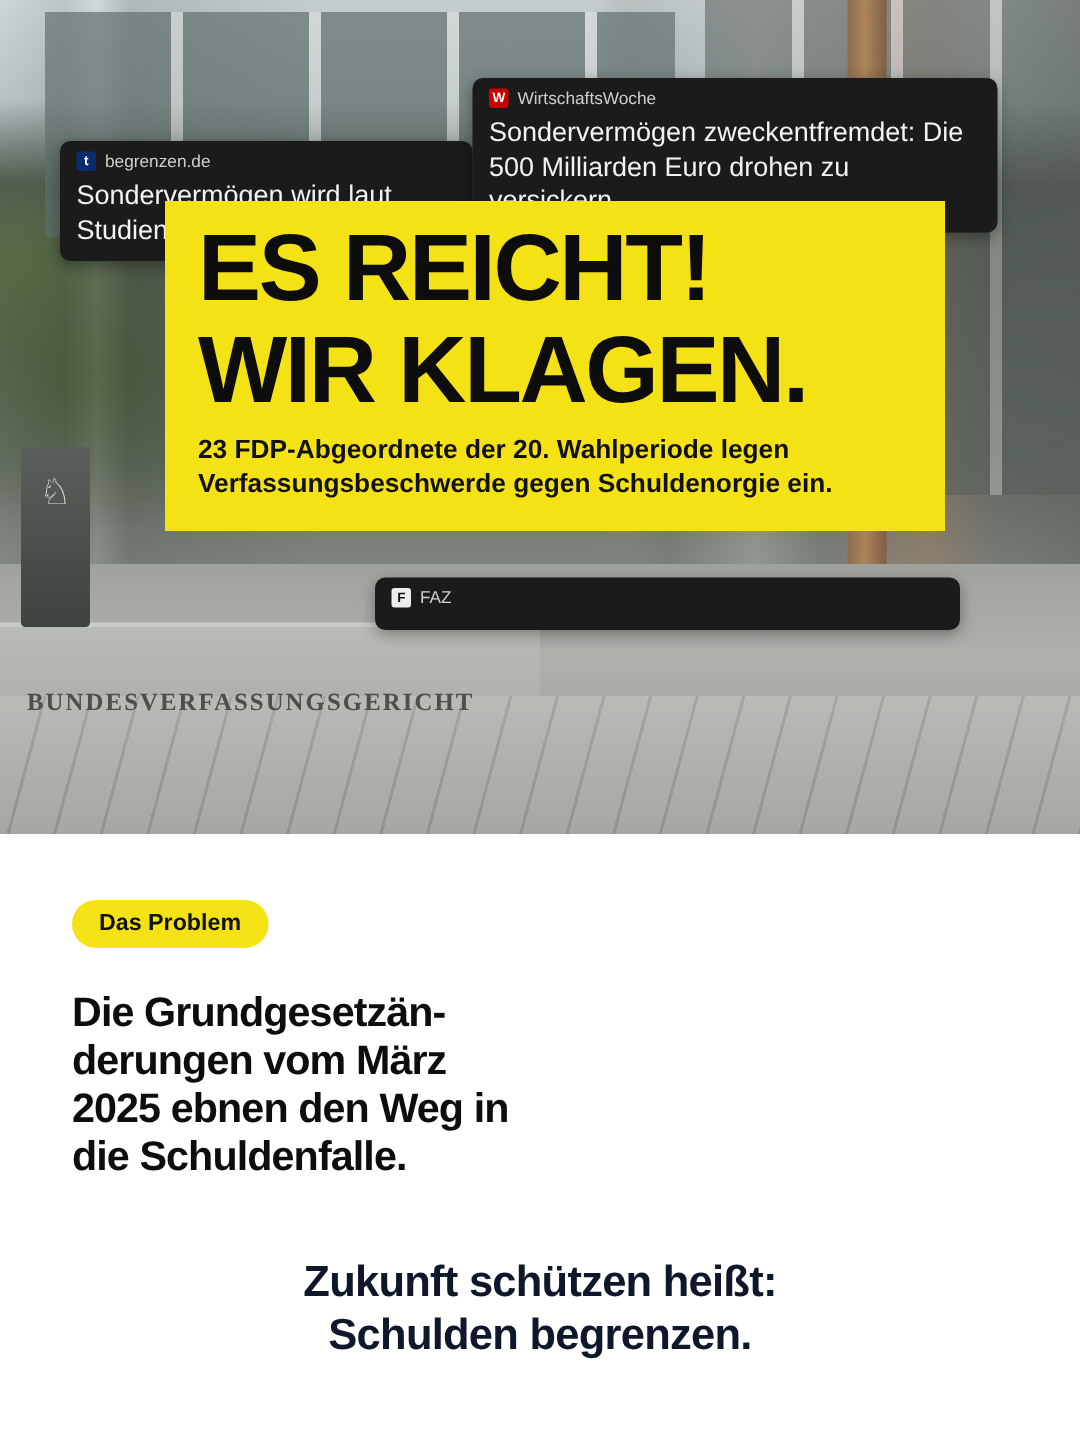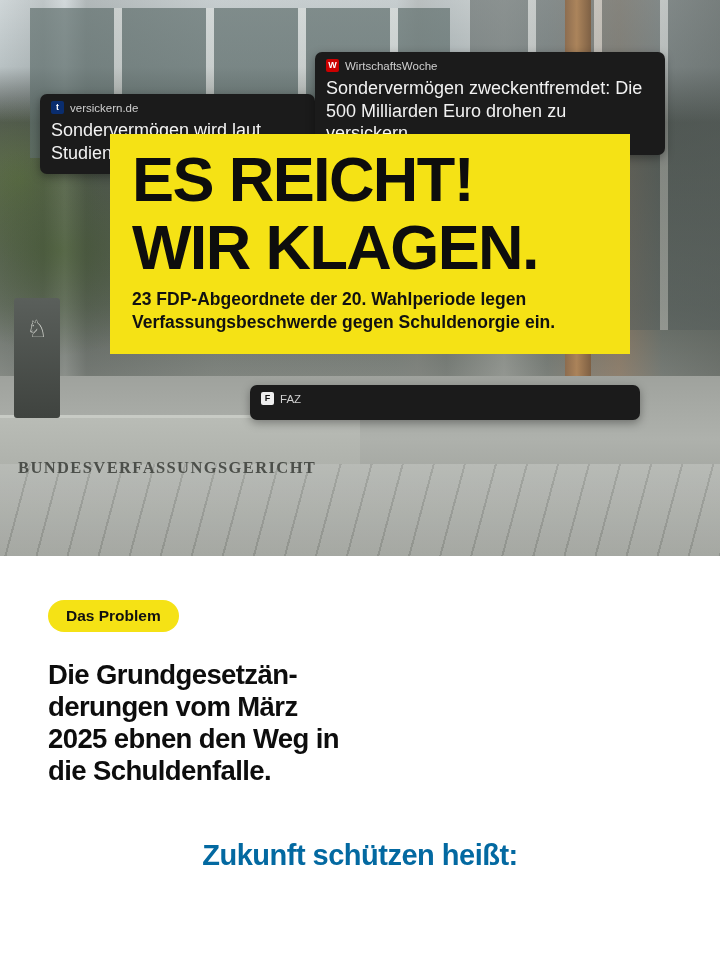--- a/index.html
+++ b/index.html
@@ -242,21 +242,21 @@
 
   .closing {
     position: absolute;
     left: 0; top: 282px;
     width: 720px;
     text-align: center;
     font-size: 29px;
     font-weight: 700;
     line-height: 1.22;
     letter-spacing: -0.5px;
-    color: #0369a1;
+    color: #0f172a;
   }
   .closing .l2 { display: block; }
 </style>
 </head>
 <body>
 
 <div class="hero">
   <div class="photo">
     <div class="photo-building"></div>
     <div class="photo-windows"></div>
@@ -266,21 +266,21 @@
     <div class="photo-wall"></div>
     <div class="photo-pavement"></div>
     <div class="photo-post"></div>
     <div class="photo-eagle">♘</div>
     <div class="wall-caption">BUNDESVERFASSUNGSGERICHT</div>
   </div>
 
   <div class="news" id="news-tagesschau">
     <div class="src">
       <span class="logo logo-tagesschau">t</span>
-      <span>versickern.de</span>
+      <span>begrenzen.de</span>
     </div>
     <div class="headline">Sondervermögen wird laut Studien zweckentfremdet</div>
   </div>
 
   <div class="news" id="news-wiwo">
     <div class="src">
       <span class="logo logo-wiwo">W</span>
       <span>WirtschaftsWoche</span>
     </div>
     <div class="headline">Sondervermögen zweckentfremdet: Die 500 Milliarden Euro drohen zu versickern</div>
@@ -306,14 +306,15 @@
     <div class="col">
       <span class="pill">Das Problem</span>
       <div class="col-text">Die Grundgesetzän­derungen vom März 2025 ebnen den Weg in die Schuldenfalle.</div>
     </div>
 
 
   </div>
 
   <div class="closing">
     <span class="l2">Zukunft schützen heißt:</span>
+    <span class="l2">Schulden begrenzen.</span>
   </div>
 </div>
 
 </body></html>

